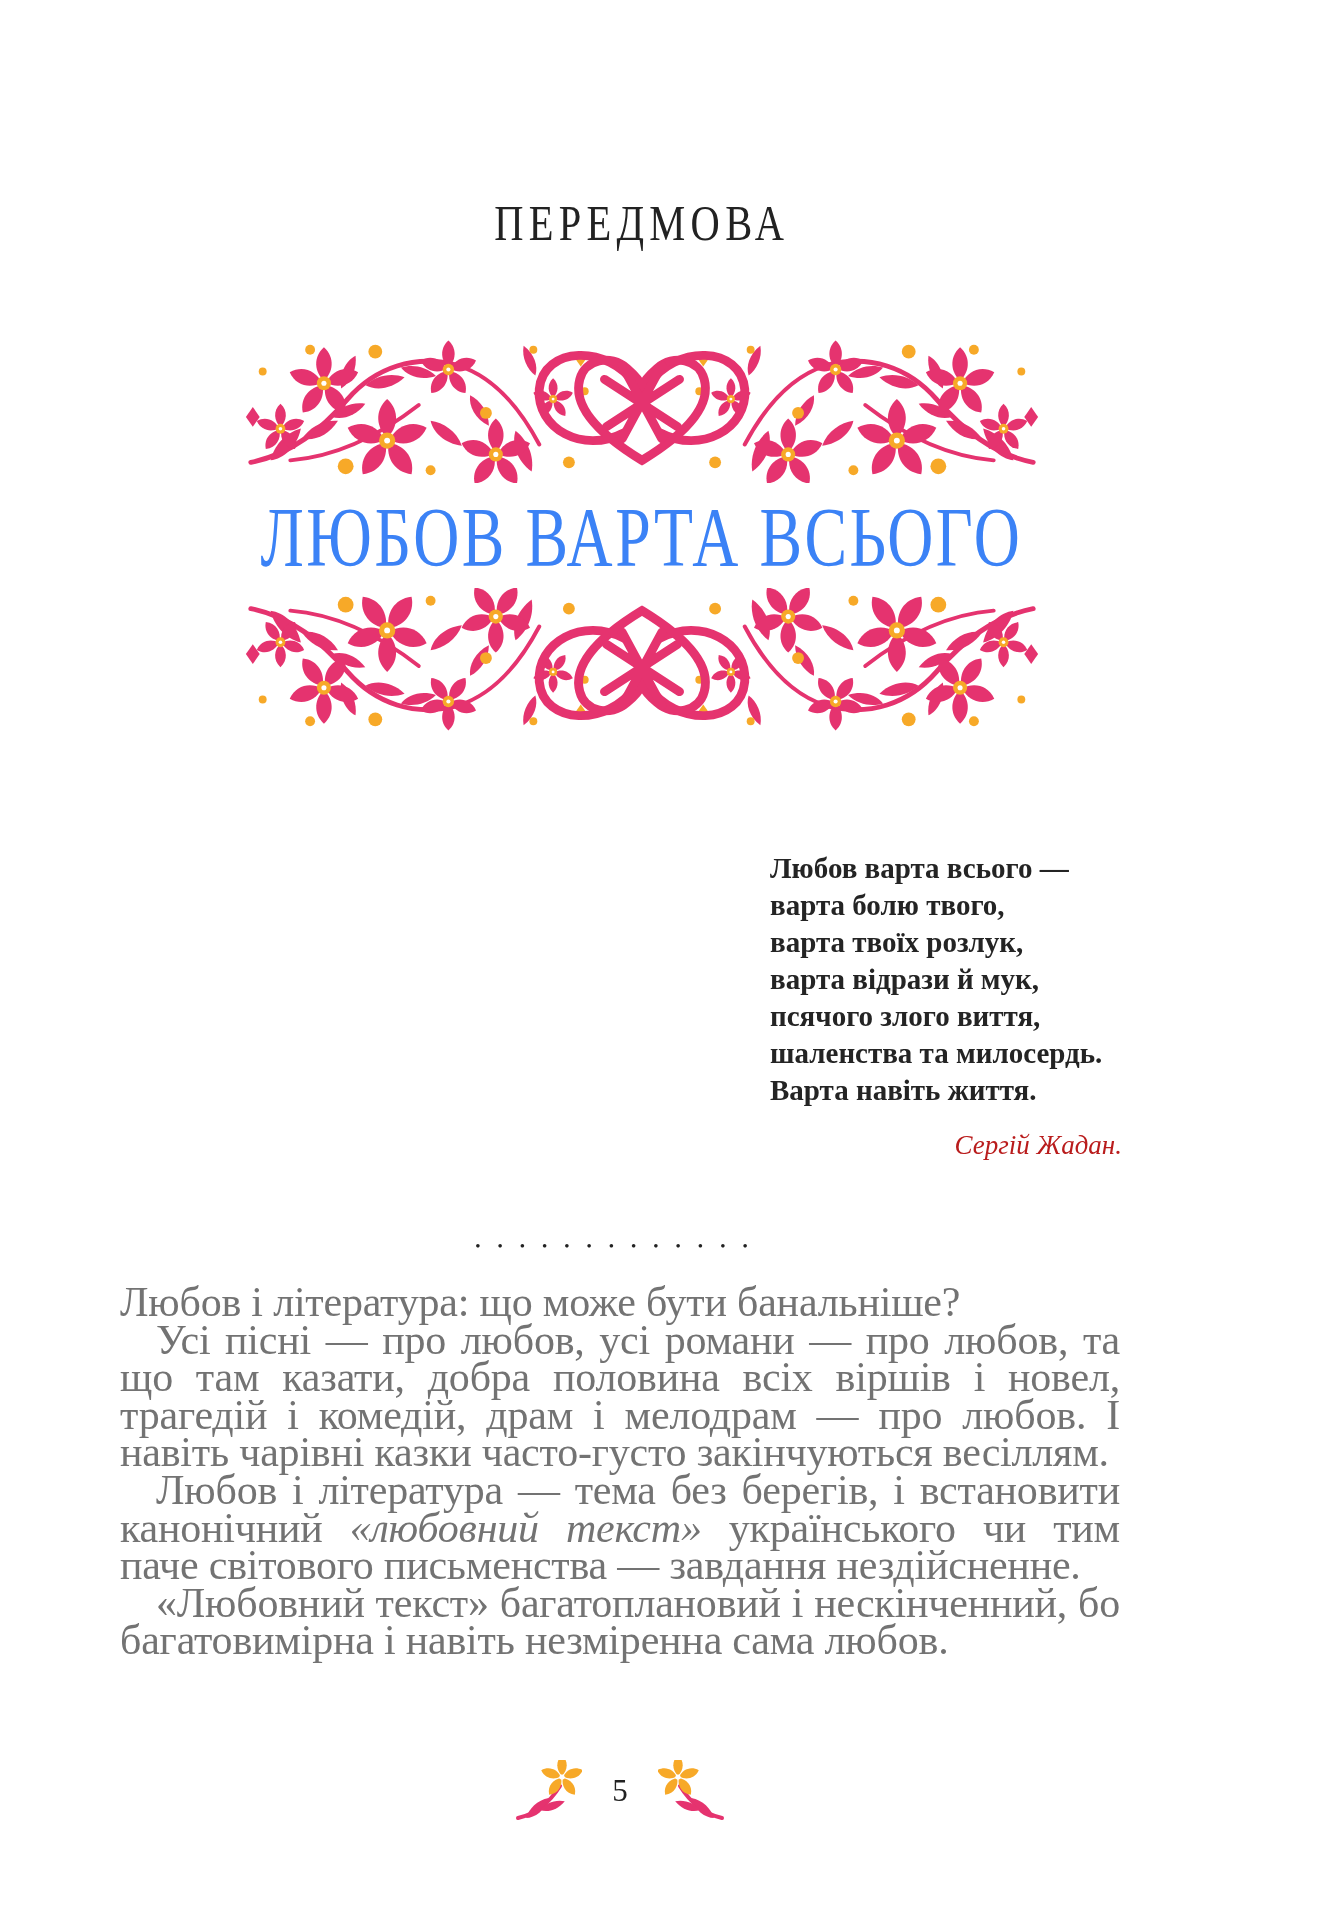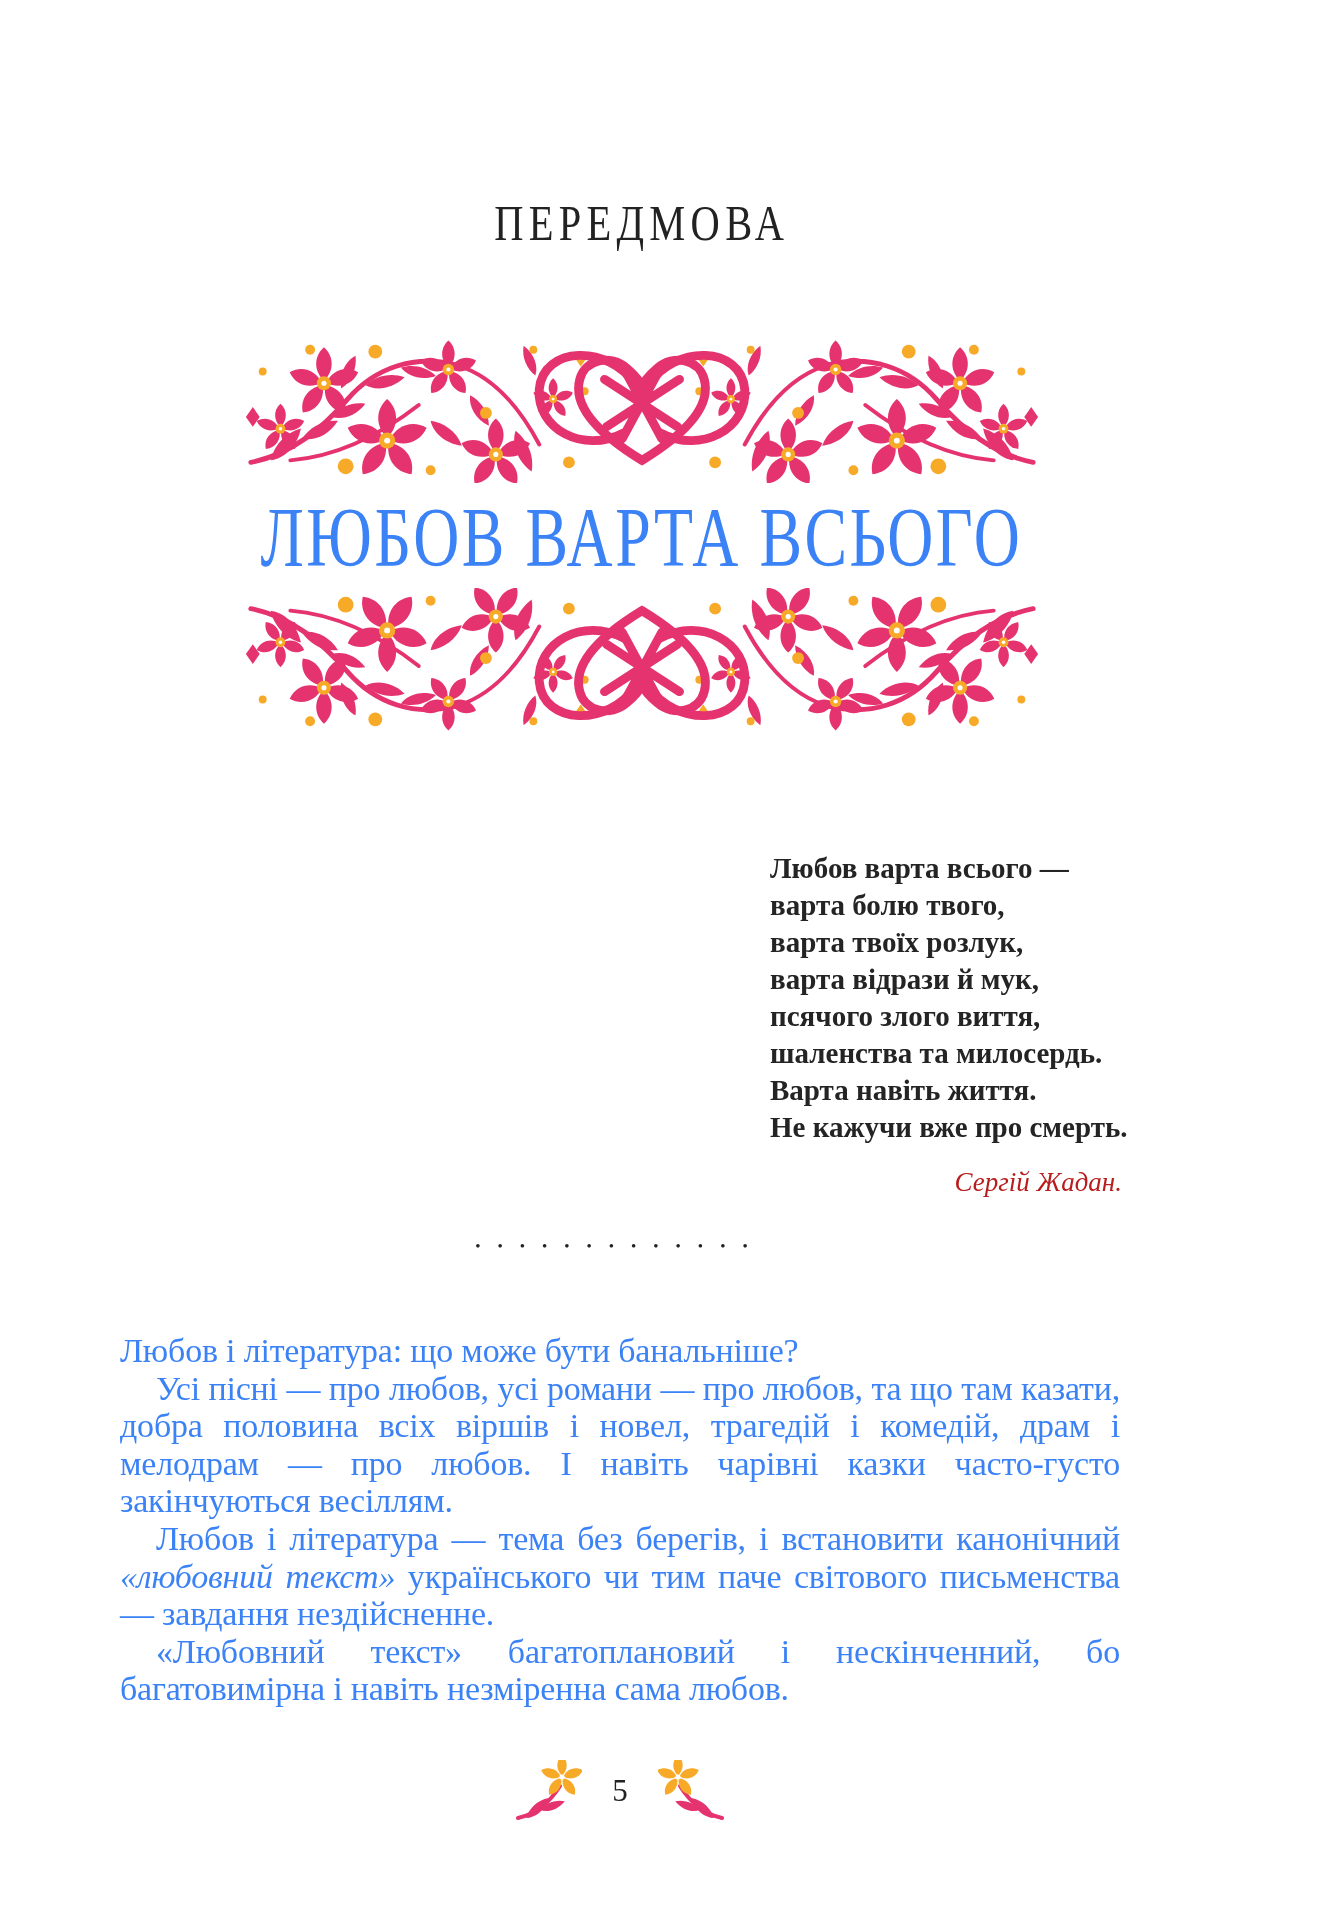--- a/index.html
+++ b/index.html
@@ -24,23 +24,22 @@
   .chapter-title .stretch{display:inline-block;transform:scale(0.84,1.12);transform-origin:center;}
   .epigraph{position:absolute;left:770px;top:850px;width:352px;font-size:29px;line-height:37px;color:#242424;}
   .epigraph .line{white-space:nowrap;font-weight:bold;}
   .attribution{margin-top:18px;text-align:right;font-style:italic;font-size:27px;line-height:37px;color:#b91c1c;}
   .dots{
     position:absolute;top:1238px;left:120px;width:1000px;text-align:center;
     font-size:15px;letter-spacing:17px;color:#222;
   }
   .bodytext{
     position:absolute;left:120px;top:1284px;width:1000px;
-    font-size:34px;line-height:37.6px;text-align:justify;color:#3b82f6;
+    font-size:42px;line-height:37.6px;text-align:justify;color:#737373;
     letter-spacing:-0.2px;
-    margin-top:48px;
   }
   .bodytext p{margin:0;}
   .bodytext p.ind{text-indent:36px;}
   .bodytext em{font-style:italic;}
   .page-footer{
     position:absolute;left:120px;top:1760px;width:1000px;
     display:flex;justify-content:center;align-items:center;gap:30px;
   }
   .page-number{font-size:31px;color:#222;}
   svg .vine{stroke:var(--pink);fill:none;stroke-linecap:round;}
@@ -147,21 +146,20 @@
 </div>
 
 <div class="epigraph">
   <div class="line">Любов варта всього —</div>
   <div class="line">варта болю твого,</div>
   <div class="line">варта твоїх розлук,</div>
   <div class="line">варта відрази й мук,</div>
   <div class="line">псячого злого виття,</div>
   <div class="line">шаленства та милосердь.</div>
   <div class="line">Варта навіть життя.</div>
-  <div class="line">Не кажучи вже про смерть.</div>
   <div class="attribution">
     <div>Сергій Жадан.</div>
   </div>
 </div>
 
 <div class="dots">•••••••••••••</div>
 
 <div class="bodytext">
   <p><span>Любов і література: що може бути банальніше?</span></p>
   <p class="ind"><span>Усі пісні — про любов, усі романи — про любов, та що там казати, добра половина всіх віршів і новел, трагедій і комедій, драм і мелодрам — про любов. І навіть чарівні казки часто-густо закінчуються весіллям.</span></p>

